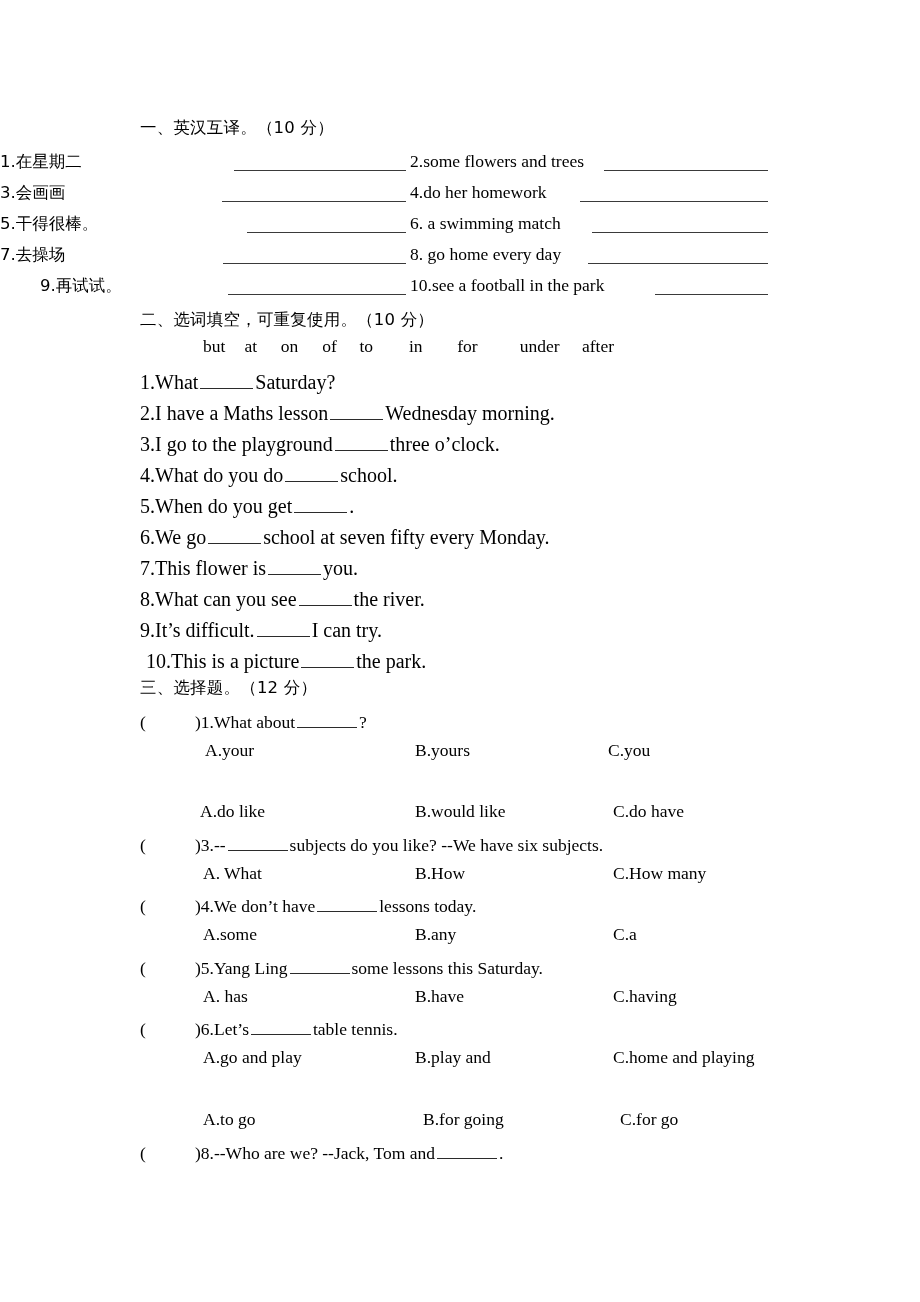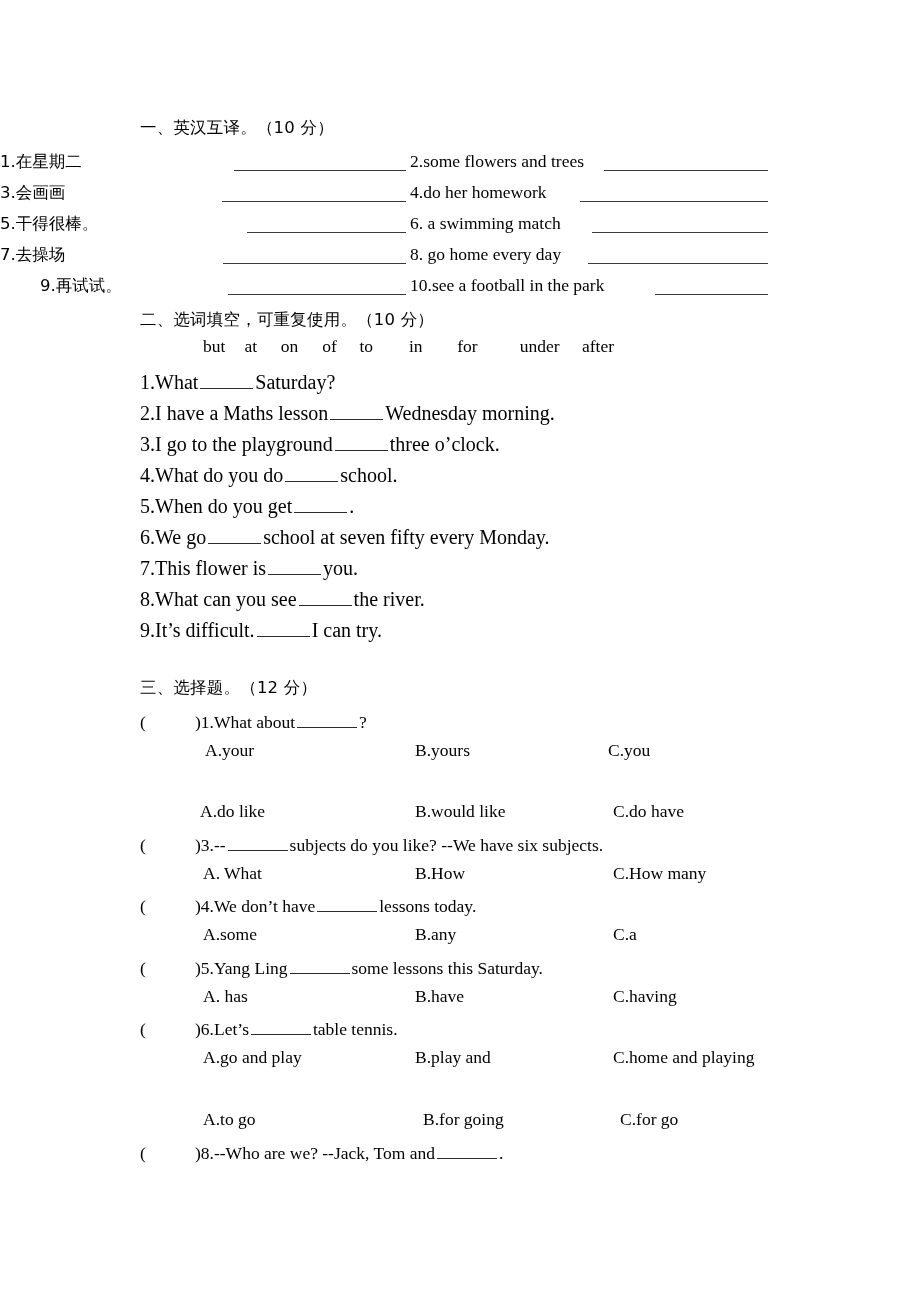--- a/index.html
+++ b/index.html
@@ -201,20 +201,23 @@
   </div>
 
   <div class="row" style="left:140px; top:587px;">
     <span>8.What can you see</span><span class="blank blank-sm"></span><span>the river.</span>
   </div>
 
   <div class="row" style="left:140px; top:618px;">
     <span>9.It’s difficult.</span><span class="blank blank-sm"></span><span>I can try.</span>
   </div>
 
+  <div class="row" style="left:146px; top:649px;">
+    <span>10.This is a picture</span><span class="blank blank-sm"></span><span>the park.</span>
+  </div>
 
   <div class="sec-head cjk" style="left:140px; top:680px;">三、选择题。（12 分）</div>
 
   <div class="q-line" style="top:711px;">
     <span class="paren-open">(</span><span>)</span><span>1.</span><span>What about</span><span class="blank blank-md"></span><span>?</span>
   </div>
   <div class="opt-row" style="left:0; top:742px; width:920px;">
     <span class="opt" style="left:205px;">A.your</span>
     <span class="opt" style="left:415px;">B.yours</span>
     <span class="opt" style="left:608px;">C.you</span>

